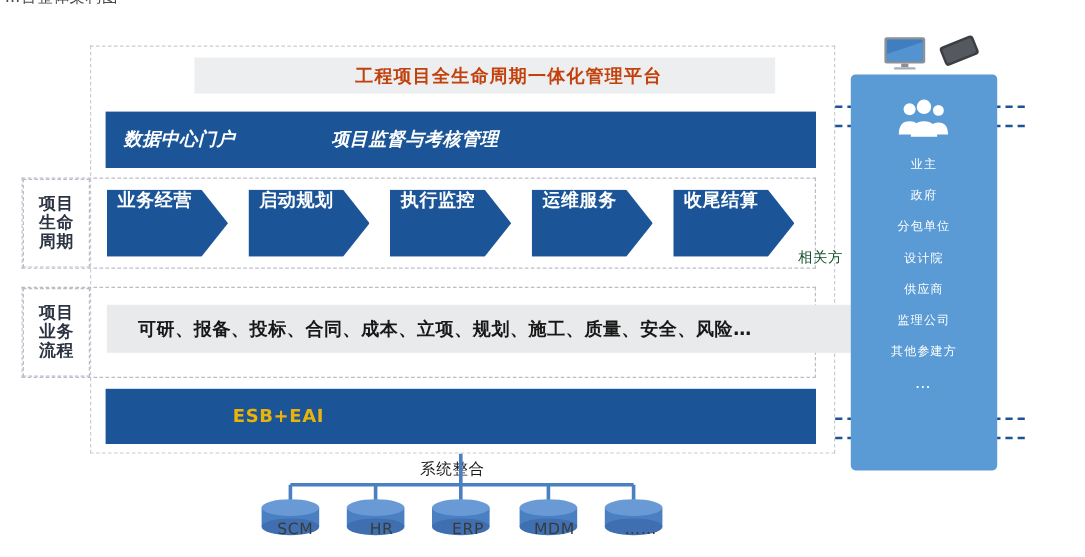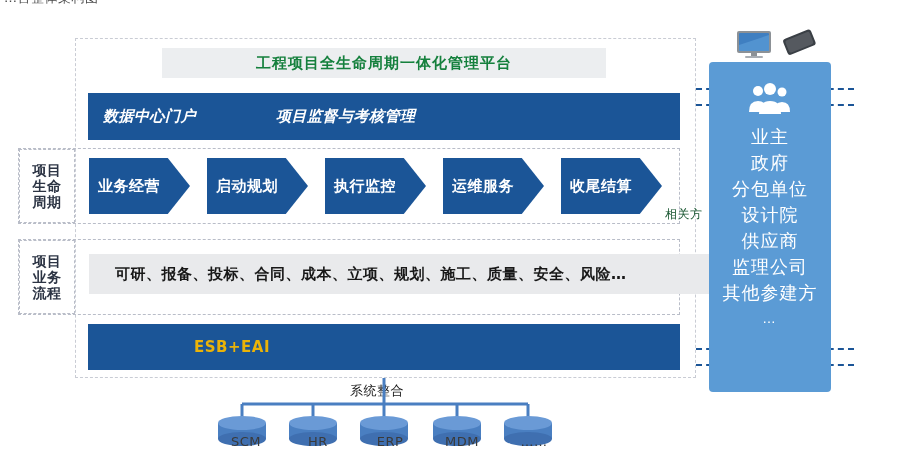--- a/index.html
+++ b/index.html
@@ -27,23 +27,24 @@
     border:1px dashed #c9ccd4;
     box-sizing:border-box;
     background:#ffffff;
   }
 
   
   .platform-title{
     position:absolute;left:162px;top:48px;width:444px;height:30px;
     background:#eceef0;
     display:flex;align-items:center;justify-content:center;
-    font-size:15px;font-weight:bold;color:#15803d;
+    font-size:15px;font-weight:bold;color:#c2410c;
     letter-spacing:1px;
     font-family:"DejaVu Sans",sans-serif;
+    padding-left:40px;
   }
 
   
   .header-band{
     position:absolute;left:88px;top:93px;width:592px;height:47px;
     background:#1b5597;
     display:flex;align-items:center;font-style:italic;
   }
   .header-band .hb1{
     color:#ffffff;font-size:15px;font-weight:bold;
@@ -84,21 +85,21 @@
     position:absolute;left:70px;top:6px;
     width:588px;height:62px;
     display:flex;align-items:center;
   }
   .chev{
     position:relative;
     width:101px;height:56px;
     background:#1b5597;
     color:#ffffff;
     font-size:15px;font-weight:bold;
-    display:flex;align-items:center;
+    display:flex;
     padding-left:9px;
     box-sizing:border-box;
     margin-right:17px;
     clip-path:polygon(0 0, 78% 0, 100% 50%, 78% 100%, 0 100%);
     letter-spacing:.5px;
     font-family:"DejaVu Sans",sans-serif;
   }
   .chev:last-child{margin-right:0;}
 
   
@@ -135,21 +136,21 @@
     position:absolute;left:709px;top:62px;width:122px;height:330px;
     background:#5b9bd5;
     border-radius:4px;
     display:flex;flex-direction:column;
     align-items:center;
     padding-top:8px;
     box-sizing:border-box;
   }
   .people-icon{margin-top:12px;margin-bottom:4px;}
   .stake-item{
-    color:#ffffff;font-size:18px;
+    color:#ffffff;font-size:10px;
     line-height:26px;height:26px;
     letter-spacing:1px;
     font-family:"DejaVu Sans",sans-serif;
   }
   .stake-item.dots{font-size:13px;letter-spacing:2px;}
 
   
   .conn{
     position:absolute;height:0;border-top:2px dashed #1b5597;
   }

